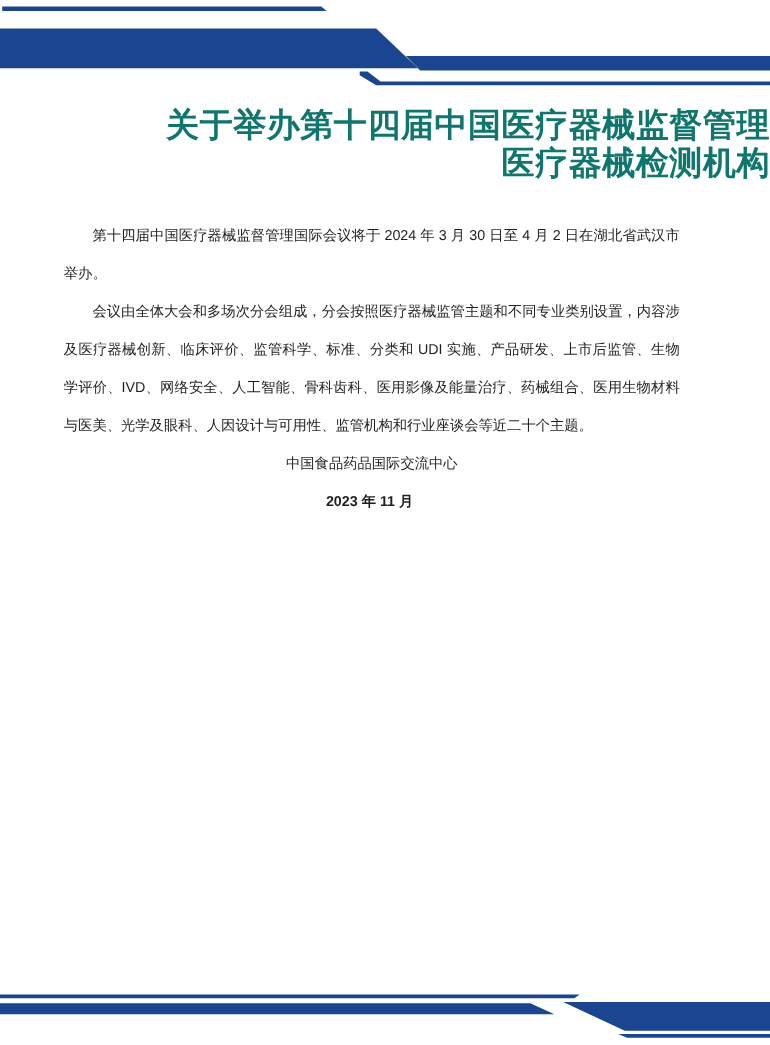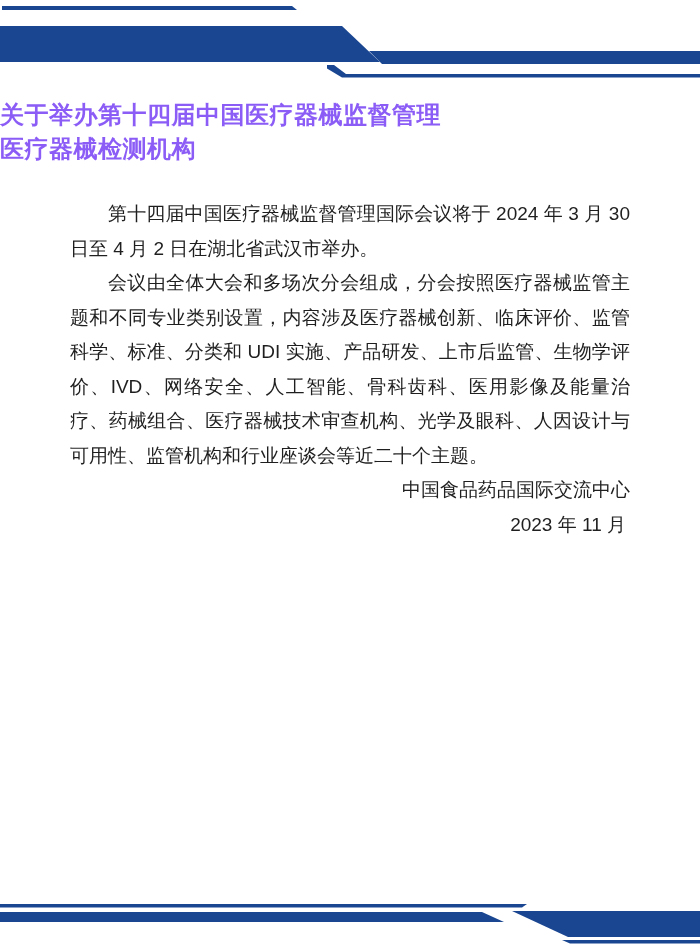--- a/index.html
+++ b/index.html
@@ -14,68 +14,68 @@
   .deco { position: absolute; left: 0; }
   .deco.top { top: 0; }
   .deco.bottom { top: 885px; }
   .deco svg { display: block; }
 
   .title-block {
     position: absolute;
     top: 98px;
     left: 0;
     width: 700px;
-    text-align: left;
-    color: #8b5cf6;
-    font-size: 24px;
+    text-align: right;
+    color: #0f766e;
+    font-size: 30px;
     font-weight: bold;
     line-height: 34px;
     letter-spacing: 0.5px;
   }
 
   .content {
     position: absolute;
     top: 197px;
-    left: 70px;
+    left: 58px;
     width: 560px;
     color: #1f1f1f;
-    font-size: 19px;
+    font-size: 13px;
     line-height: 34.5px;
     text-align: justify;
     text-justify: inter-ideograph;
   }
   .content p {
     margin: 0;
     text-indent: 2em;
     word-break: break-all;
   }
-  .signature { text-align: right; }
+  .signature { text-align: center; }
   .signature .sig-org { text-indent: 0; }
-  .signature .sig-date { text-indent: 0; padding-right: 4px; }
+  .signature .sig-date { text-indent: 0; padding-right: 4px; font-weight: bold; }
 </style>
 </head>
 <body>
 
 <div class="deco top">
   <svg width="700" height="85" viewBox="0 0 700 85" xmlns="http://www.w3.org/2000/svg">
     <polygon fill="#1a4691" points="2,6 292,6 297,10 2,10"></polygon>
     <polygon fill="#1a4691" points="0,26 342,26 380,62 0,62"></polygon>
     <polygon fill="#1a4691" points="369,51 700,51 700,64 382,64"></polygon>
     <polygon fill="#1a4691" points="327,65 334,65 346,74 700,74 700,77.5 342,77.5 327,68.5"></polygon>
   </svg>
 </div>
 
 <div class="title-block">
   <div>关于举办第十四届中国医疗器械监督管理</div>
   <div>医疗器械检测机构</div>
 </div>
 
 <div class="content">
   <p>第十四届中国医疗器械监督管理国际会议将于 2024 年 3 月 30 日至 4 月 2 日在湖北省武汉市举办。</p>
-  <p>会议由全体大会和多场次分会组成，分会按照医疗器械监管主题和不同专业类别设置，内容涉及医疗器械创新、临床评价、监管科学、标准、分类和 UDI 实施、产品研发、上市后监管、生物学评价、IVD、网络安全、人工智能、骨科齿科、医用影像及能量治疗、药械组合、医疗器械技术审查机构、光学及眼科、人因设计与可用性、监管机构和行业座谈会等近二十个主题。</p>
+  <p>会议由全体大会和多场次分会组成，分会按照医疗器械监管主题和不同专业类别设置，内容涉及医疗器械创新、临床评价、监管科学、标准、分类和 UDI 实施、产品研发、上市后监管、生物学评价、IVD、网络安全、人工智能、骨科齿科、医用影像及能量治疗、药械组合、医用生物材料与医美、光学及眼科、人因设计与可用性、监管机构和行业座谈会等近二十个主题。</p>
   <div class="signature">
     <p class="sig-org">中国食品药品国际交流中心</p>
     <p class="sig-date">2023 年 11 月</p>
   </div>
 </div>
 
 <div class="deco bottom">
   <svg width="700" height="65" viewBox="0 0 700 65" xmlns="http://www.w3.org/2000/svg">
     <polygon fill="#1a4691" points="0,19 527,19 522,22.5 0,22.5"></polygon>
     <polygon fill="#1a4691" points="0,27 482,27 504,37 0,37"></polygon>

